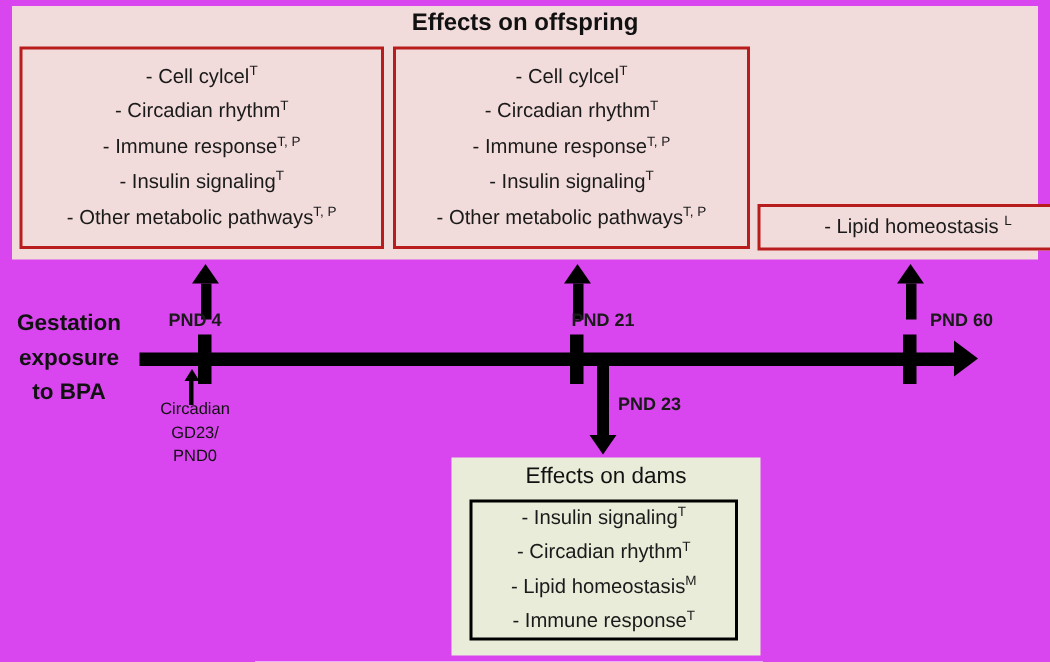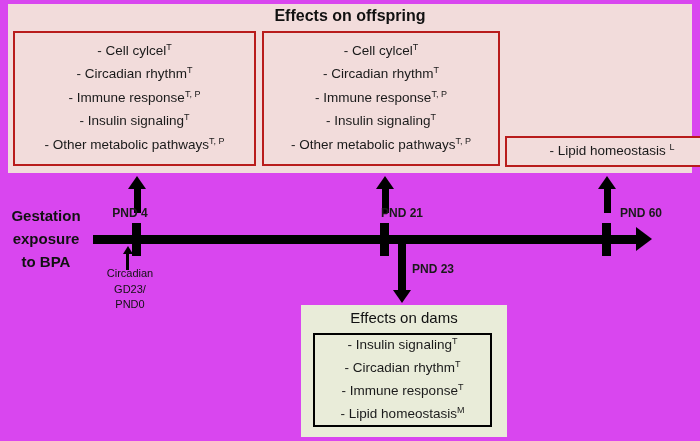--- a/index.html
+++ b/index.html
@@ -132,18 +132,18 @@
       <div class="shaft"></div>
       <div class="head"></div>
     </div>
   <div class="pnd-label pnd-23">PND 23</div>
 
   <div class="dams-panel">
     <div class="dams-title">Effects on dams</div>
     <div class="dams-inner">
       <div class="effect-item"><span>- Insulin signaling</span><span class="sup">T</span></div>
       <div class="effect-item"><span>- Circadian rhythm</span><span class="sup">T</span></div>
+      <div class="effect-item"><span>- Lipid homeostasis</span><span class="sup">M</span></div>
       <div class="effect-item"><span>- Immune response</span><span class="sup">T</span></div>
-      <div class="effect-item"><span>- Lipid homeostasis</span><span class="sup">M</span></div>
     </div>
   </div>
 
 </div>
 
 </body></html>

